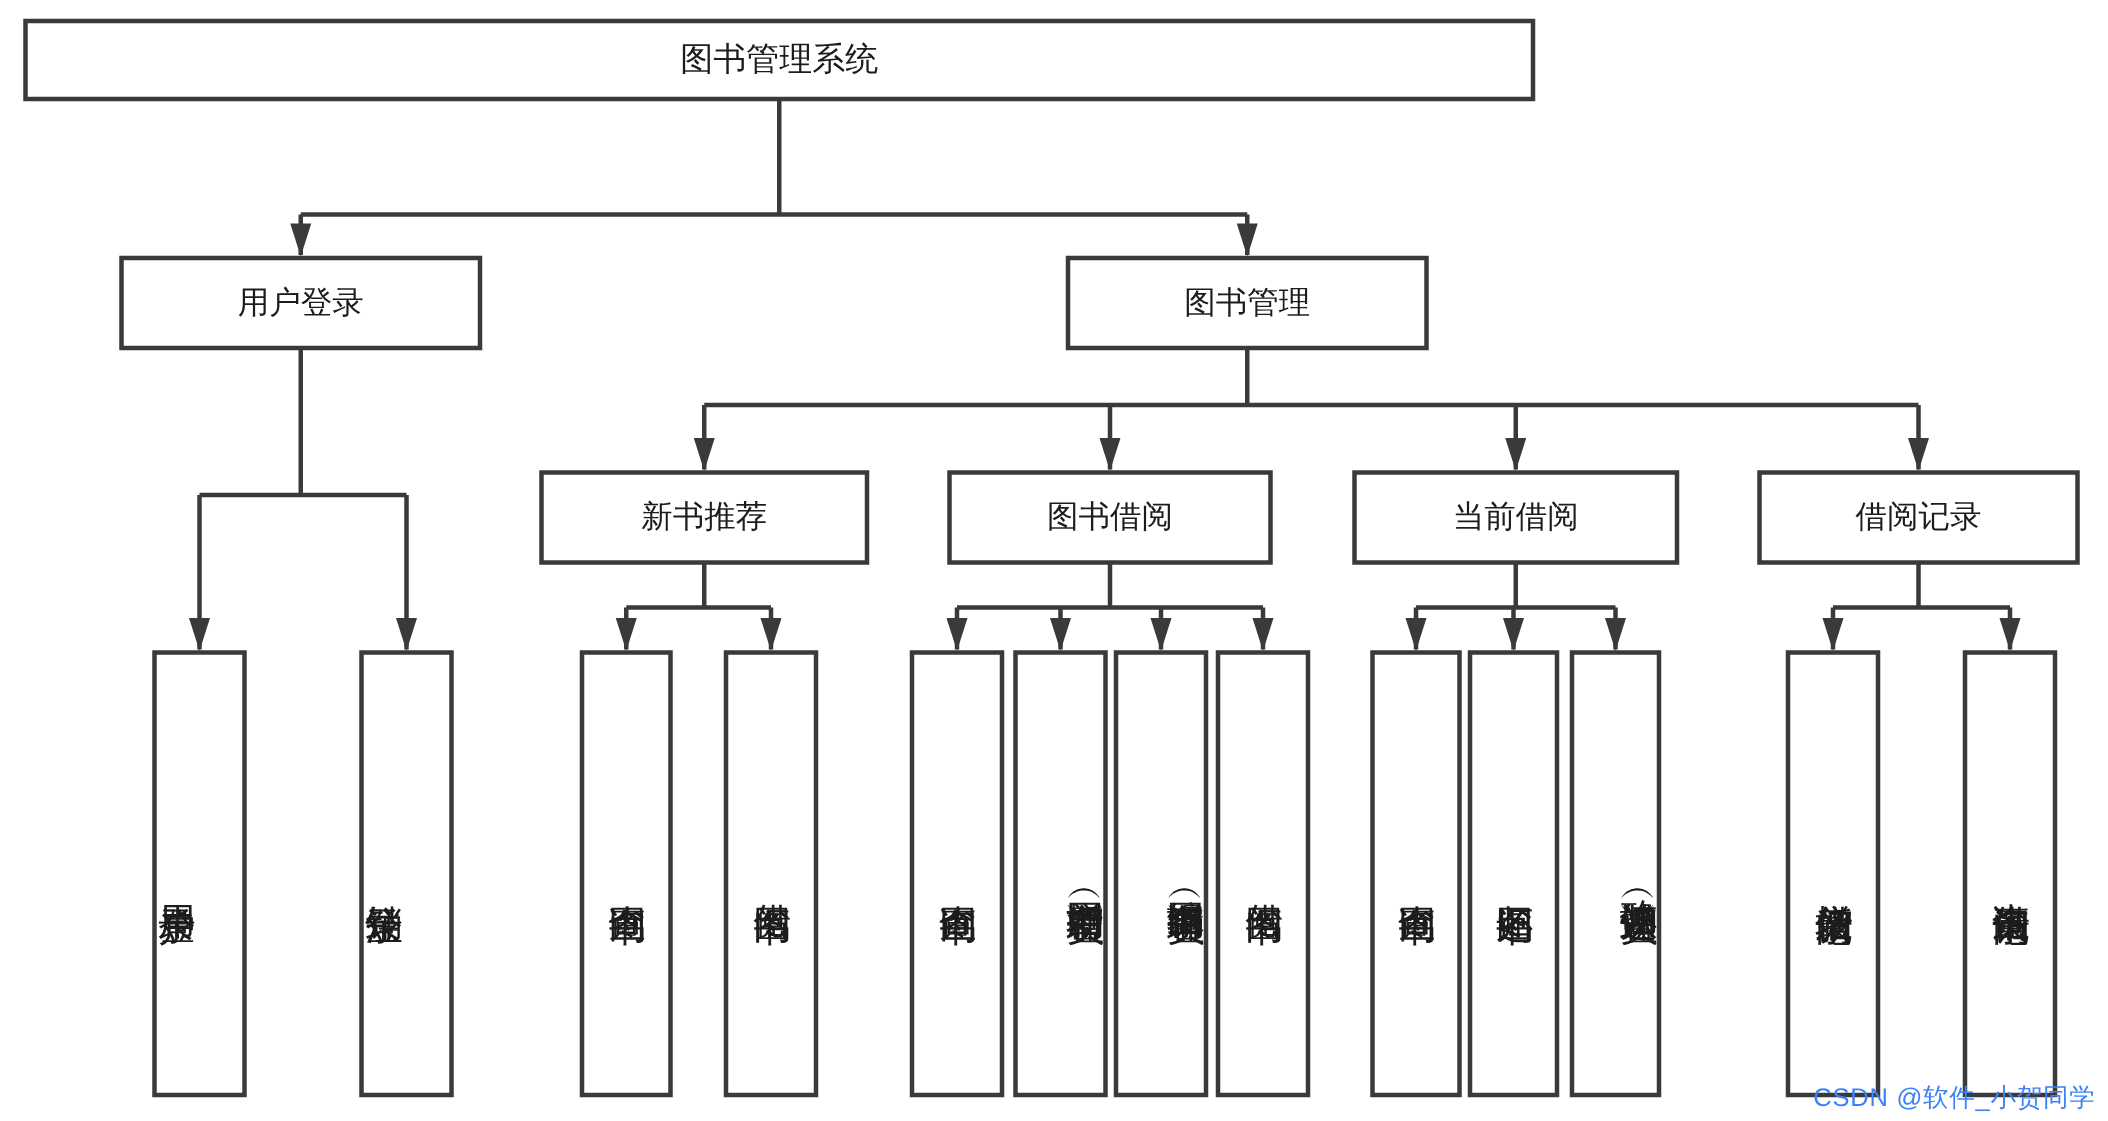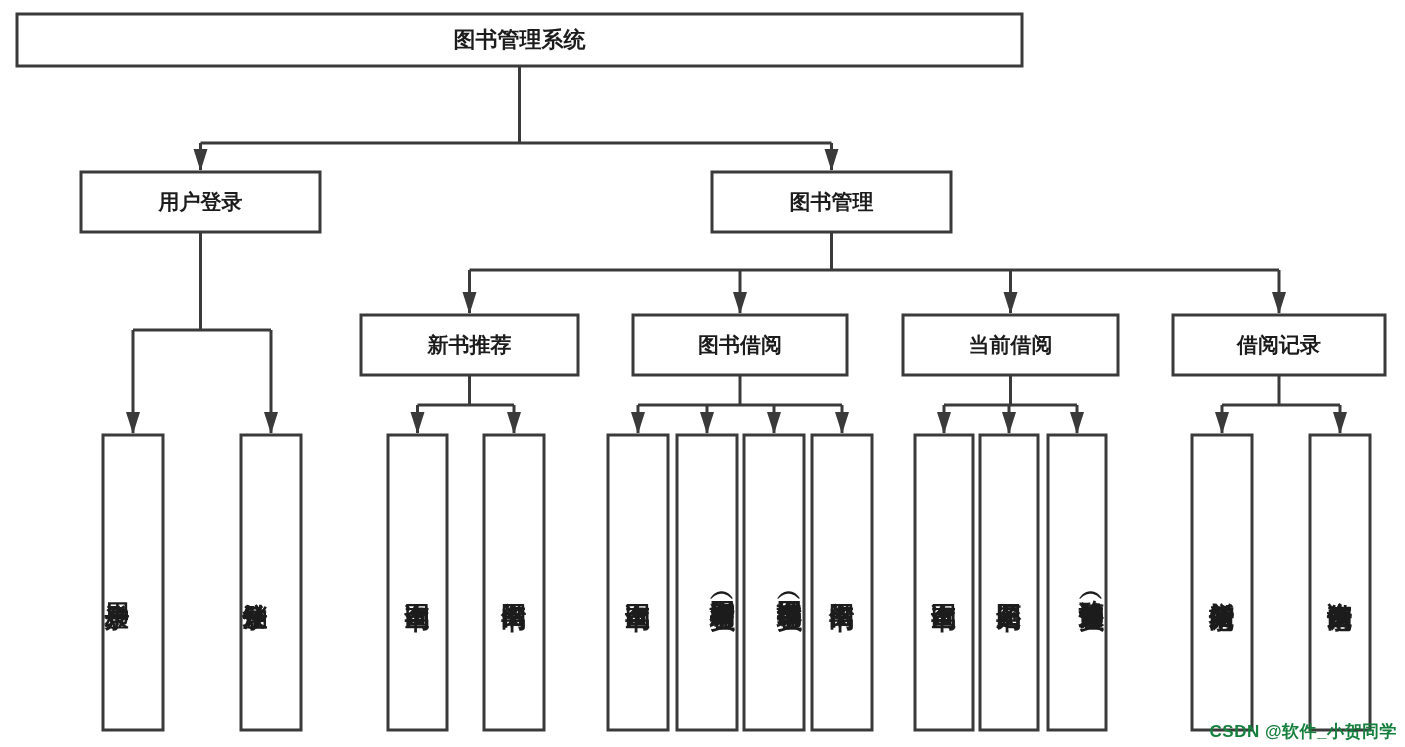--- a/index.html
+++ b/index.html
@@ -11,21 +11,20 @@
     font-family: "Liberation Sans", "DejaVu Sans", sans-serif;
     width: 1405px;
     height: 747px;
     overflow: hidden;
   }
   #diagram-root {
     position: relative;
     width: 1405px;
     height: 747px;
     background: #ffffff;
-    font-weight: bold;
   }
   svg#flow {
     position: absolute;
     left: 0;
     top: 0;
     width: 1405px;
     height: 747px;
     display: block;
   }
   .box-rect {
@@ -68,21 +67,21 @@
     color: #1c1c1c;
     white-space: nowrap;
     pointer-events: none;
   }
   #watermark {
     position: absolute;
     right: 8px;
     bottom: 4px;
     font-family: "Liberation Sans", "DejaVu Sans", sans-serif;
     font-size: 17px;
-    color: #15803d;
+    color: #3b82f6;
     letter-spacing: 0.5px;
     white-space: nowrap;
   }
 </style>
 </head>
 <body>
 
 <div id="diagram-root">
 
   <svg id="flow" viewBox="0 0 1405 747">

